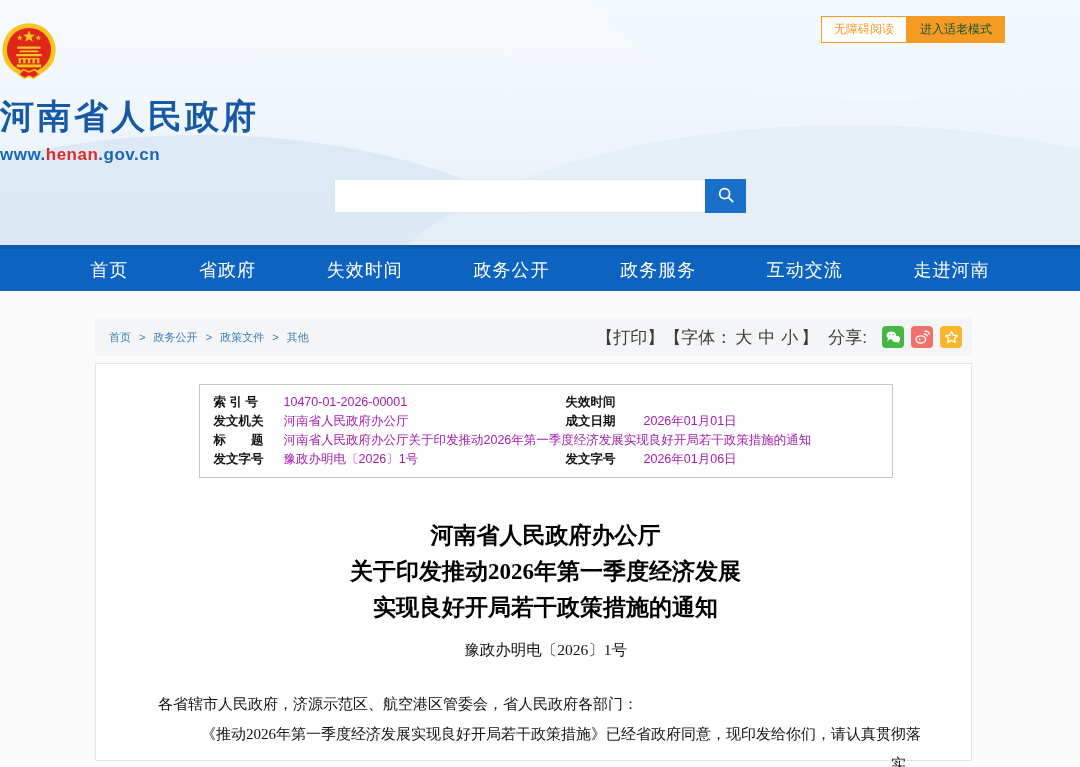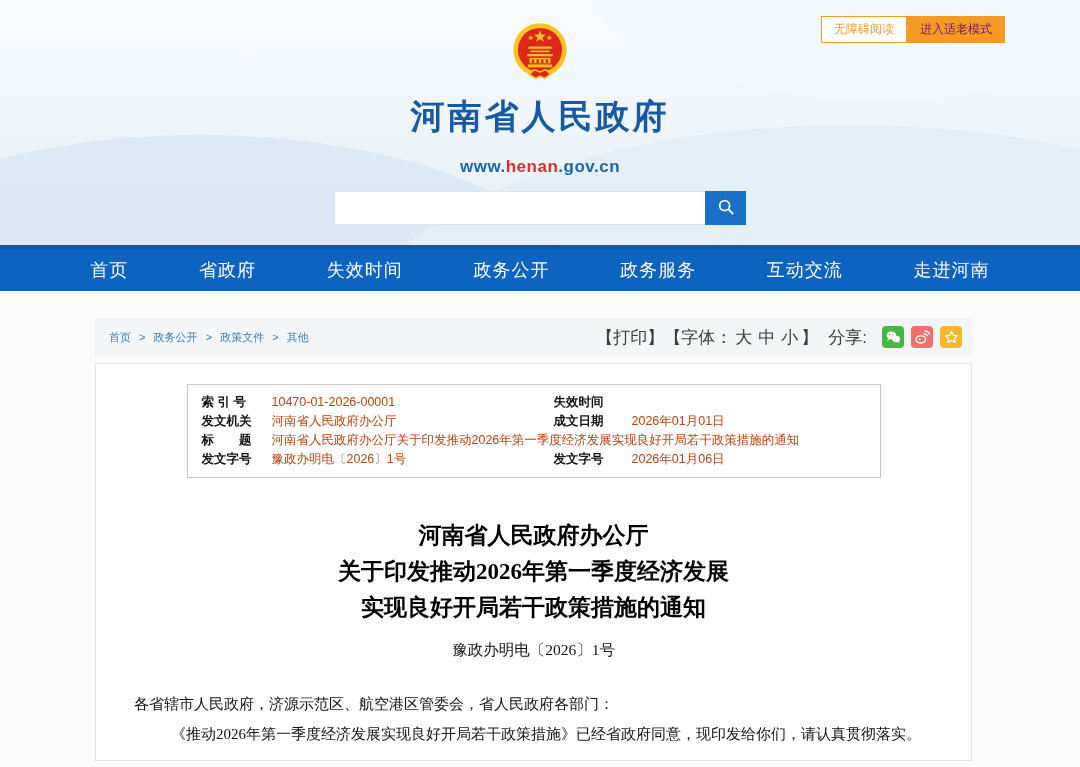--- a/index.html
+++ b/index.html
@@ -11,26 +11,26 @@
           background:linear-gradient(180deg,#f8fbfe 0%,#eef5fa 55%,#e7f0f8 100%); }
   .wave { position:absolute; border-radius:50%; }
   .w1 { width:760px; height:320px; left:-180px; bottom:-210px; background:#d9e8f4; opacity:.85; }
   .w2 { width:980px; height:420px; right:-260px; bottom:-300px; background:#e3eef7; opacity:.9; }
   .w3 { width:600px; height:260px; right:-100px; top:-160px; background:#f2f8fc; opacity:.9; }
 
   .mode-buttons { position:absolute; top:16px; right:75px; display:flex; z-index:5; }
   .mode-buttons button { height:27px; font-size:12px; cursor:pointer; padding:0 12px;
           font-family:Liberation Mono, monospace; }
   .btn-outline { background:#fff; color:#f59a23; border:1px solid #f59a23; }
-  .btn-solid   { background:#f59a23; color:#701a75; border:1px solid #f59a23; }
-
-  .brand { position:relative; z-index:3; display:flex; flex-direction:column; align-items:center; padding-top:22px; }
+  .btn-solid   { background:#f59a23; color:#14532d; border:1px solid #f59a23; }
+
+  .brand { position:relative; z-index:3; display:flex; flex-direction:column; align-items:flex-start; padding-top:22px; }
   .emblem svg { display:block; }
   .site-title { margin-top:8px; font-size:34px; font-weight:bold; color:#1659a7; letter-spacing:3px; }
-  .site-url { margin-top:17px; font-size:17px; font-weight:bold; letter-spacing:.5px; }
+  .site-url { margin-top:5px; font-size:17px; font-weight:bold; letter-spacing:.5px; }
   .u-blue { color:#1a66b3; } .u-red { color:#e02b2b; }
 
   .searchbar { position:relative; z-index:3; margin:14px auto 0; width:412px; height:34px; display:flex; }
   .searchbar input { flex:1; height:34px; border:1px solid #dfe6ec; border-right:none; background:#fff;
           padding:0 10px; font-size:14px; outline:none; }
   .search-btn { width:41px; height:34px; background:#1a6fc9; border:none; cursor:pointer;
           display:flex; align-items:center; justify-content:center; }
 
   
   .topnav { height:46px; background:#0d63c0; border-top:4px solid #0a57ac;
@@ -46,27 +46,27 @@
   .tools { display:flex; align-items:center; font-size:17px; color:#3c3c3c; }
   .tools .tool-text { cursor:pointer; }
   .tools .fs { cursor:pointer; margin:0 3px; }
   .tools .share-label { margin:0 8px 0 10px; }
   .share-icon { width:22px; height:22px; border-radius:4px; margin-left:7px; cursor:pointer;
           display:inline-flex; align-items:center; justify-content:center; }
   .ic-wechat { background:#43b843; } .ic-weibo { background:#f0716b; } .ic-star { background:#f8b62d; }
 
   
   .card { width:877px; margin-left:95px; margin-top:7px; background:#fff;
-          border:1px solid #e6e6e6; height:398px; padding-top:20px; }
+          border:1px solid #e6e6e6; height:398px; padding-top:20px;padding-left:24px; }
 
   .meta-table { width:694px; margin:0 auto; border:1px solid #c6c6c6; padding:8px 0 8px 14px; }
   .meta-row { display:grid; grid-template-columns:58px 294px 66px auto; line-height:19px; }
   .meta-row.span { grid-template-columns:58px auto; }
   .meta-label { font-size:12.5px; font-weight:bold; color:#111; white-space:pre; }
-  .meta-value { font-size:12.5px; color:#c2410c; padding-left:12px; white-space:nowrap; overflow:hidden; }
+  .meta-value { font-size:12.5px; color:#a21caf; padding-left:12px; white-space:nowrap; overflow:hidden; }
 
   .doc { font-family:"Liberation Serif","DejaVu Serif",serif; color:#111; }
   .doc-title { margin-top:40px; text-align:center; font-size:23px; font-weight:bold; line-height:36px; color:#000; }
   .doc-number { margin-top:14px; text-align:center; font-size:15.5px; }
   .doc-body { margin-top:28px; padding:0 50px 0 38px; font-size:15px; line-height:30px; }
   .doc-body .p2 { text-indent:17px;text-align:right; }
 </style>
 </head>
 <body>
 

